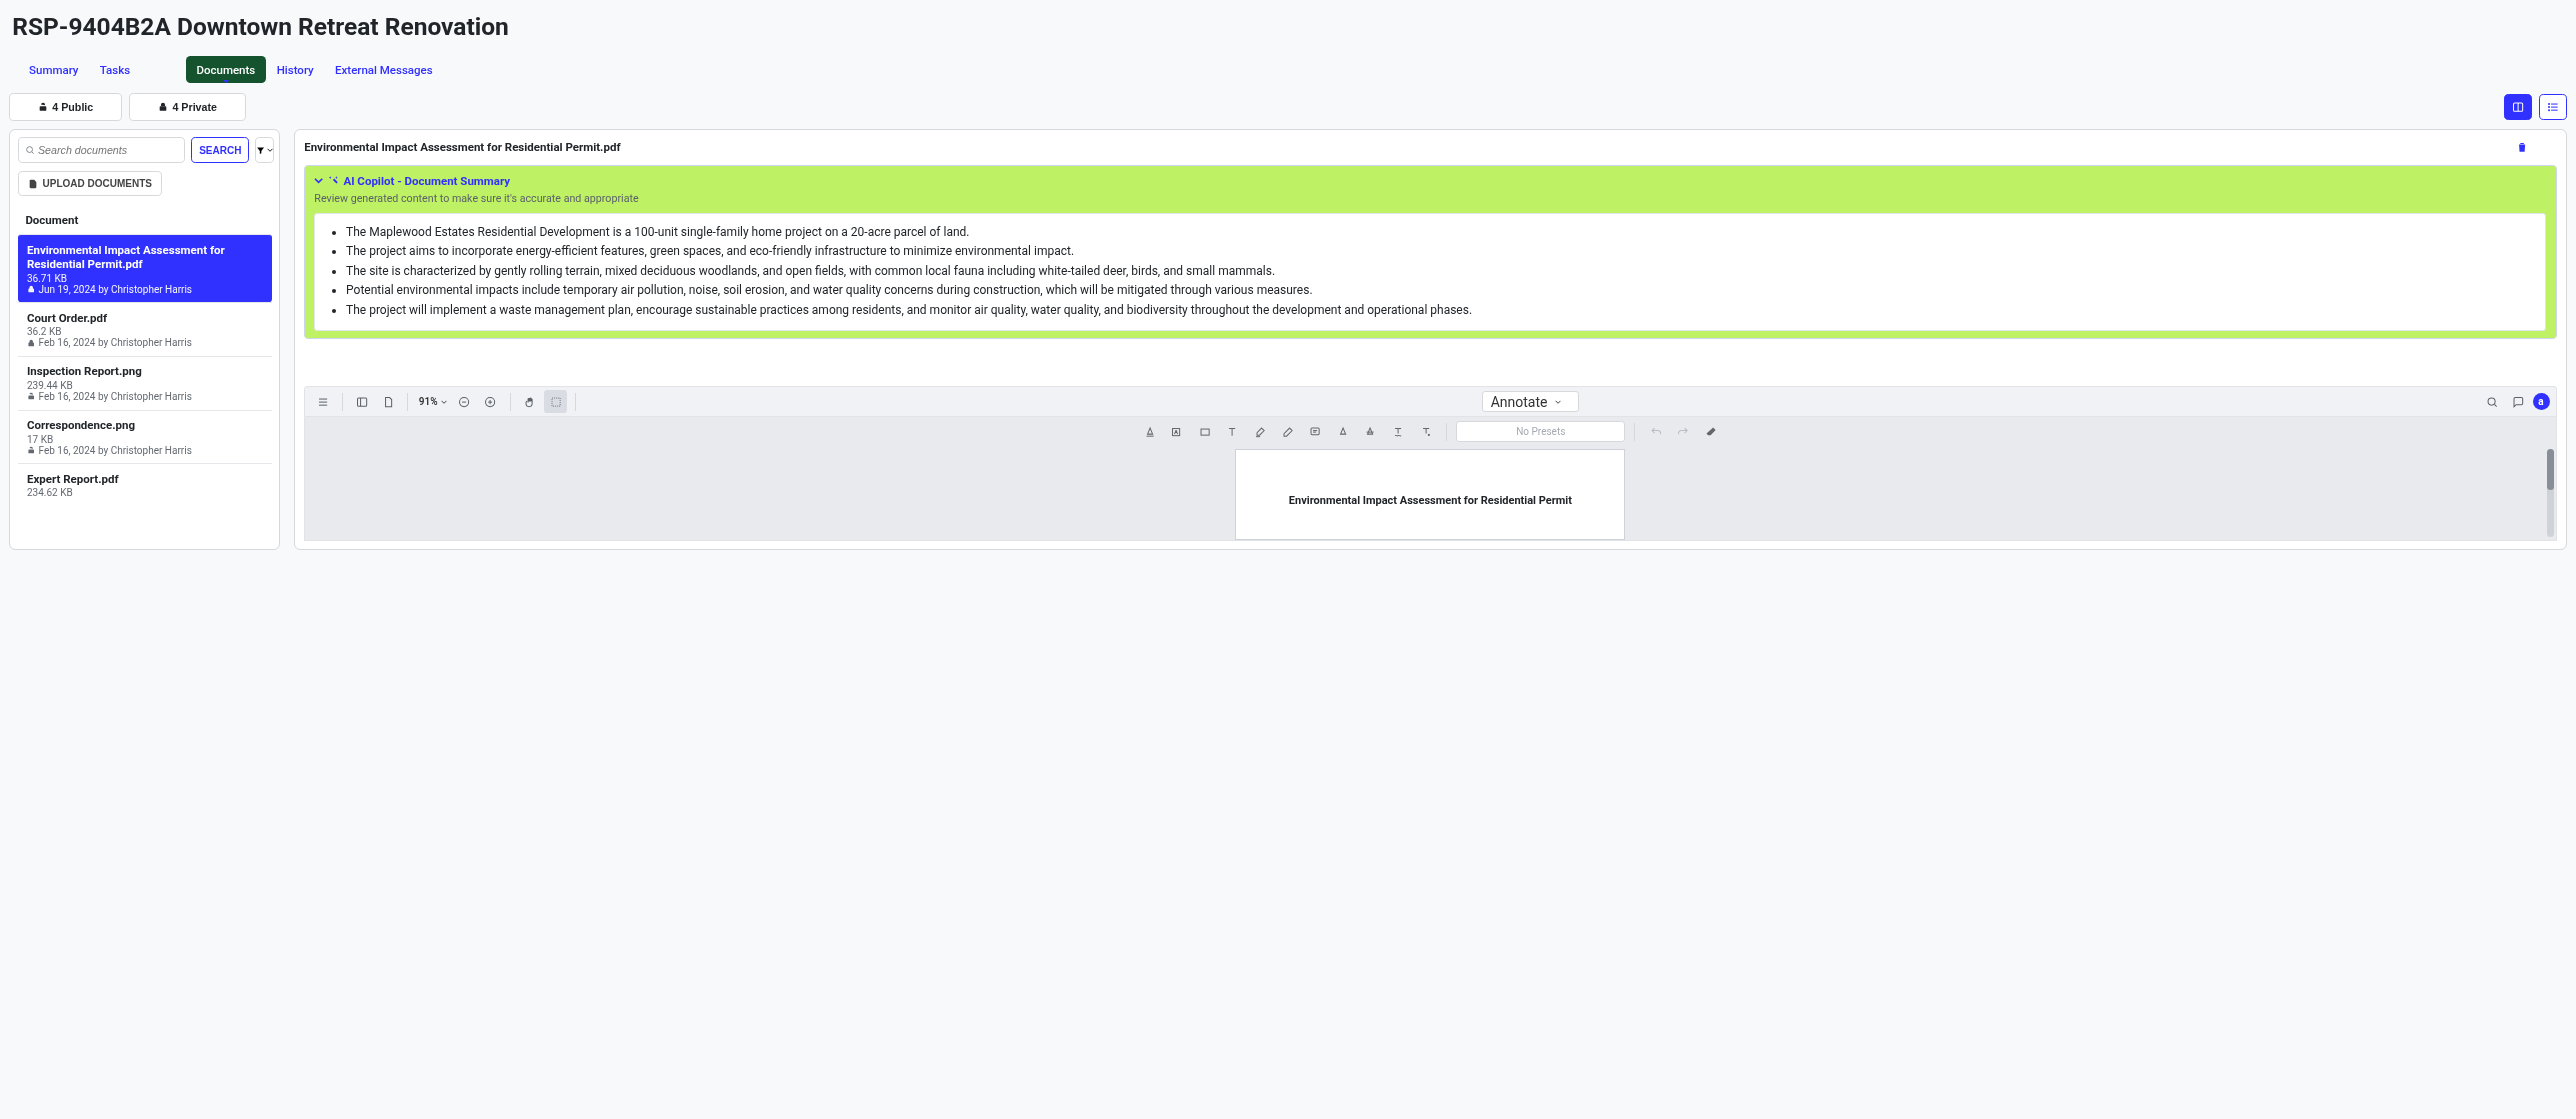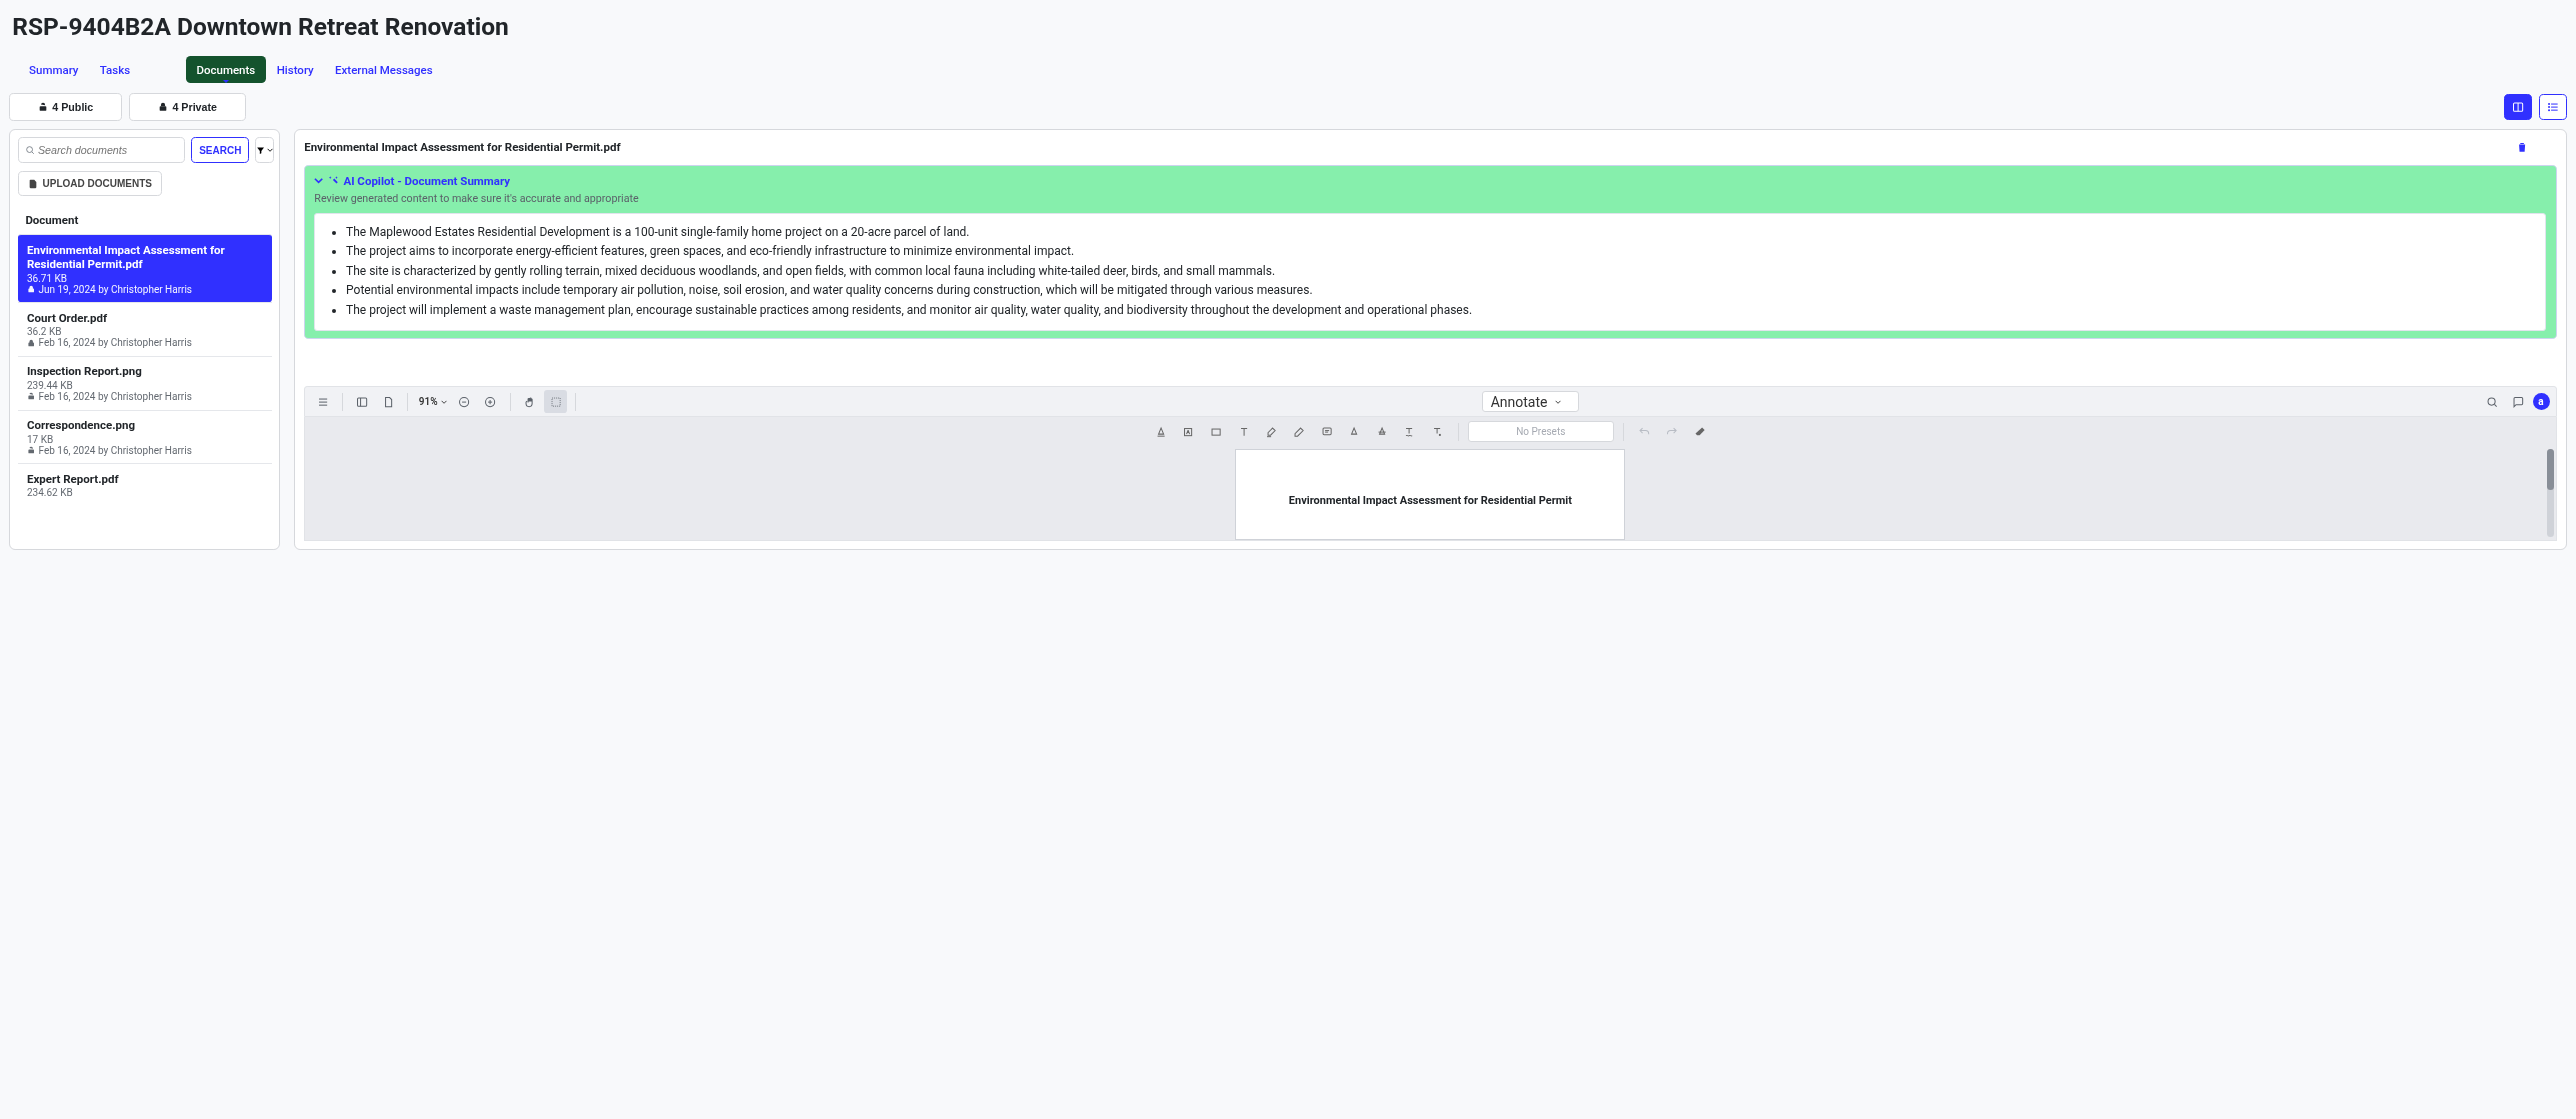--- a/index.html
+++ b/index.html
@@ -35,39 +35,39 @@
 .doc-name { font-weight: 700; font-size: 11.5px; margin-bottom: 1.5px; }
 .doc-size { font-size: 10px; opacity: 0.95; }
 .doc-meta { font-size: 10px; opacity: 0.95; display: flex; align-items: center; gap: 3.1px; }
 .doc-item:not(.selected) .doc-size, .doc-item:not(.selected) .doc-meta { color: #5b6169; }
 
 .content { flex: 1; border: 0.8px solid #d6d8dc; background: #fff; border-radius: 6.1px; padding: 7.6px 9.2px; display: flex; flex-direction: column; overflow: hidden; }
 .content-header { display: flex; align-items: center; margin-bottom: 7.6px; }
 .content-title { font-weight: 700; font-size: 11.5px; }
 .icon-btn { width: 20px; height: 20px; display: inline-flex; align-items: center; justify-content: center; color: #3030ff; cursor: pointer; margin-left: 4.6px; }
 
-.copilot-box { border: 0.8px solid #cdd4ef; background: #86efac; border-radius: 4.6px; padding: 7.6px 9.2px; margin-bottom: 6.1px; }
+.copilot-box { border: 0.8px solid #cdd4ef; background: #bef264; border-radius: 4.6px; padding: 7.6px 9.2px; margin-bottom: 6.1px; }
 .copilot-header { display: flex; align-items: center; gap: 4.6px; color: #3030ff; font-weight: 700; font-size: 11.5px; margin-bottom: 4.6px; }
 .copilot-note { color: #5b6169; font-size: 10.7px; margin-bottom: 7.6px; }
 .inner-wrap { background: #fff; border: 0.8px solid #e1e4ed; border-radius: 3.1px; padding: 9.2px 10.7px; }
 .summary-list { list-style: disc; padding-left: 20px; font-size: 12px; line-height: 1.5; color: #212529; }
 .summary-list li { margin-bottom: 1.5px; }
 
 .viewer-toolbar { background: #f1f2f5; border: 0.8px solid #e1e3e7; border-radius: 3.1px 3.1px 0 0; display: flex; align-items: center; height: 31px; padding: 0 6.1px; gap: 3.1px; margin-top: 41px; }
 .vt-sep { width: 0.8px; height: 18.4px; background: #d6d8dc; margin: 0 4.6px; }
 .vt-btn { width: 23px; height: 23px; display: inline-flex; align-items: center; justify-content: center; border-radius: 3.1px; color: #5b6169; cursor: pointer; }
 .vt-btn.active { background: #d9dce3; }
 .vt-zoom { display: flex; align-items: center; gap: 3.1px; font-size: 10px; font-weight: 600; color: #333; padding: 0 3.1px; }
 .vt-select { border: 0.8px solid #d6d8dc; background: #fff; border-radius: 3.1px; height: 21.4px; padding: 0 17px 0 8px; font-size: 14px; color: #333; cursor: pointer; position: relative; display: inline-flex; align-items: center; }
 .vt-spacer { flex: 1; }
 .vt-info { width: 17px; height: 17px; border-radius: 50%; background: #3030ff; color: #fff; display: inline-flex; align-items: center; justify-content: center; font-weight: 700; font-size: 10px; cursor: pointer; }
 
 .viewer-toolbar2 { background: #e9eaee; border-left: 0.8px solid #e1e3e7; border-right: 0.8px solid #e1e3e7; display: flex; align-items: center; justify-content: center; height: 29px; gap: 4.6px; padding: 0 6.1px; }
 .vt2-btn { width: 23px; height: 23px; display: inline-flex; align-items: center; justify-content: center; border-radius: 3.1px; color: #666; cursor: pointer; }
-.vt2-presets { width: 146px; height: 21.4px; border: 0.8px solid #d6d8dc; background: #fff; border-radius: 3.1px; display: inline-flex; align-items: center; justify-content: center; font-size: 10px; color: #a6aab2; }
+.vt2-presets { width: 169px; height: 21.4px; border: 0.8px solid #d6d8dc; background: #fff; border-radius: 3.1px; display: inline-flex; align-items: center; justify-content: center; font-size: 10px; color: #a6aab2; }
 .vt2-sep { width: 0.8px; height: 18.4px; background: #d6d8dc; margin: 0 4.6px; }
 
 .viewer-canvas { background: #e9eaee; border: 0.8px solid #e1e3e7; border-top: none; flex: 1; position: relative; display: flex; justify-content: center; padding-top: 3.1px; overflow: hidden; }
 .page-preview { width: 390px; background: #fff; border: 0.8px solid #cfd2d8; padding: 44px 32px 32px; text-align: center; font-weight: 700; font-size: 11px; }
 .scrollbar-v { position: absolute; right: 1.5px; top: 3.1px; bottom: 3.1px; width: 7.6px; background: #cfd2d8; border-radius: 3.8px; }
 .scrollbar-v .thumb { position: absolute; left: 0; right: 0; top: 0; height: 41px; background: #888e97; border-radius: 3.8px; }
 
 svg { display: block; }
 </style>
 </head>

